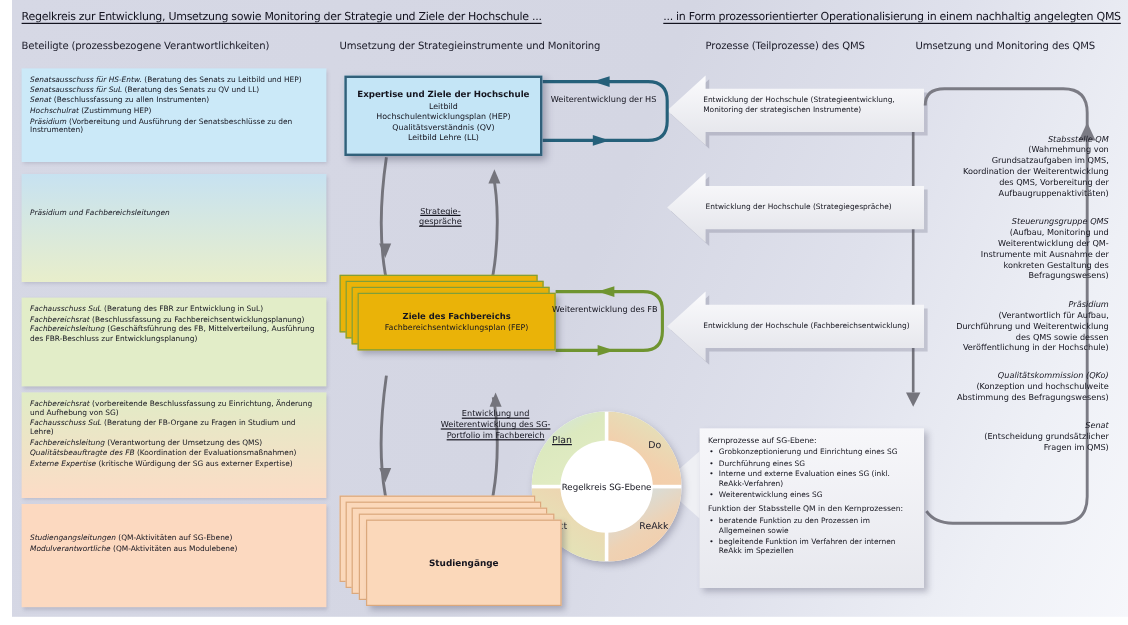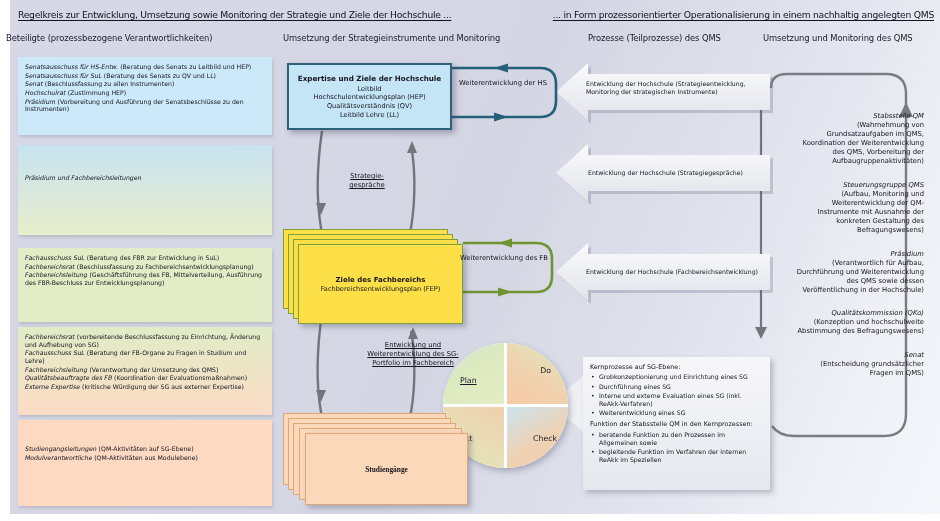--- a/index.html
+++ b/index.html
@@ -23,27 +23,27 @@
   
   .hsbox{left:287px;top:63px;width:165px;height:67px;box-sizing:border-box;background:#c4e5f6;border:2px solid #31607a;
          display:flex;flex-direction:column;align-items:center;justify-content:center;text-align:center;
          box-shadow:3px 3px 6px rgba(60,60,85,.38);}
   .hsbox .t{font-weight:bold;font-size:7.2px;margin-bottom:2px;}
   .hsbox .l{font-size:6.6px;line-height:1.3;}
   
   .looplab{font-size:6.8px;line-height:1.35;text-align:center;color:#15151f;}
   .curvelab{font-size:6.8px;line-height:1.35;text-align:center;color:#15151f;text-decoration:underline;}
   
-  .gl{position:absolute;width:165px;height:80px;box-sizing:border-box;background:#fde047;border:1.5px solid #7f9f3a;}
+  .gl{position:absolute;width:165px;height:48px;box-sizing:border-box;background:#eab308;border:1.5px solid #7f9f3a;}
   .gfront{box-shadow:3px 3px 5px rgba(60,60,85,.32);display:flex;flex-direction:column;align-items:center;justify-content:center;text-align:center;}
   .gfront .t{font-weight:bold;font-size:7px;}
   .gfront .s{font-size:6.6px;margin-top:1px;}
   
   .pl{position:absolute;width:163px;height:72px;box-sizing:border-box;background:#fbd8ba;border:1px solid #dba87c;}
-  .pfront{box-shadow:3px 3px 5px rgba(60,60,85,.3);display:flex;align-items:center;justify-content:center;font-family:Liberation Serif, serif;}
+  .pfront{box-shadow:3px 3px 5px rgba(60,60,85,.3);display:flex;align-items:center;justify-content:center;}
   .pfront .t{font-weight:bold;font-size:7.4px;}
   
   .atext{font-size:6.2px;line-height:1.3;color:#15151f;}
   .nowrap{white-space:nowrap;}
   
   .kp{left:583px;top:345px;width:187px;height:133px;box-sizing:border-box;padding:6px 7px;
       background:linear-gradient(#f7f7fa,#e7e8ee);box-shadow:3px 3px 5px rgba(70,70,95,.3);
       font-size:6.2px;line-height:1.28;margin-top:12px;}
   .kp .kt{font-size:6.4px;margin-bottom:2px;}
   .kp ul{list-style:none;margin:0;padding:0;}
@@ -111,21 +111,21 @@
 
     <path d="M771 88 Q771 74 787 74 L886 74 Q906 74 906 94 L906 414 Q906 436 884 436 L794 436 Q779 436 772 426" stroke="#7b7b84" stroke-width="2.4" fill="none"></path>
     <polygon points="899,117 913,117 906,102" fill="#7b7b84"></polygon>
   </svg>
 
   <div class="layer2">
 
     <div class="abs title" style="left:18px;top:9px;">Regelkreis zur Entwicklung, Umsetzung sowie Monitoring der Strategie und Ziele der Hochschule ...</div>
     <div class="abs title" style="right:6px;top:9px;">... in Form prozessorientierter Operationalisierung in einem nachhaltig angelegten QMS</div>
 
-    <div class="abs colhead" style="left:6px;top:33px;">Beteiligte (prozessbezogene Verantwortlichkeiten)</div>
+    <div class="abs colhead" style="left:18px;top:33px;">Beteiligte (prozessbezogene Verantwortlichkeiten)</div>
     <div class="abs colhead" style="left:283px;top:33px;">Umsetzung der Strategieinstrumente und Monitoring</div>
     <div class="abs colhead" style="left:588px;top:33px;">Prozesse (Teilprozesse) des QMS</div>
     <div class="abs colhead" style="left:763px;top:33px;">Umsetzung und Monitoring des QMS</div>
 
     <div class="abs lbox b1">
       <div class="bi"><span class="role">Senatsausschuss für HS-Entw.</span><span> (Beratung des Senats zu Leitbild und HEP)</span></div>
       <div class="bi"><span class="role">Senatsausschuss für SuL</span><span> (Beratung des Senats zu QV und LL)</span></div>
       <div class="bi"><span class="role">Senat</span><span> (Beschlussfassung zu allen Instrumenten)</span></div>
       <div class="bi"><span class="role">Hochschulrat</span><span> (Zustimmung HEP)</span></div>
       <div class="bi"><span class="role">Präsidium</span><span> (Vorbereitung und Ausführung der Senatsbeschlüsse zu den Instrumenten)</span></div>
@@ -163,24 +163,25 @@
     </div>
 
     <div class="abs looplab" style="left:456px;top:79px;width:94px;">Weiterentwicklung der HS</div>
     <div class="abs curvelab" style="left:340px;top:172px;width:54px;">Strategie-gespräche</div>
 
     <div class="abs pdca">
       <div class="quad q-plan"></div>
       <div class="quad q-do"></div>
       <div class="quad q-act"></div>
       <div class="quad q-check"></div>
-      <div class="pdca-lab" style="left:17px;top:33px;text-decoration:underline;">Plan</div>
+      <div class="pdca-lab" style="left:17px;top:19px;text-decoration:underline;">Plan</div>
       <div class="pdca-lab" style="right:17px;top:23px;">Do</div>
       <div class="pdca-lab" style="left:17px;bottom:25px;">Act</div>
-      <div class="pdca-lab" style="right:11px;bottom:25px;">Check</div>
+      <div class="pdca-lab" style="right:11px;bottom:25px;">ReAkk</div>
+      <div class="pdca-center">Regelkreis SG-Ebene</div>
     </div>
 
     <div class="gl" style="left:283px;top:229px;"></div>
     <div class="gl" style="left:288px;top:234px;"></div>
     <div class="gl" style="left:293px;top:239px;"></div>
     <div class="gl gfront" style="left:298px;top:244px;">
       <div class="t">Ziele des Fachbereichs</div>
       <div class="s">Fachbereichsentwicklungsplan (FEP)</div>
     </div>
 

